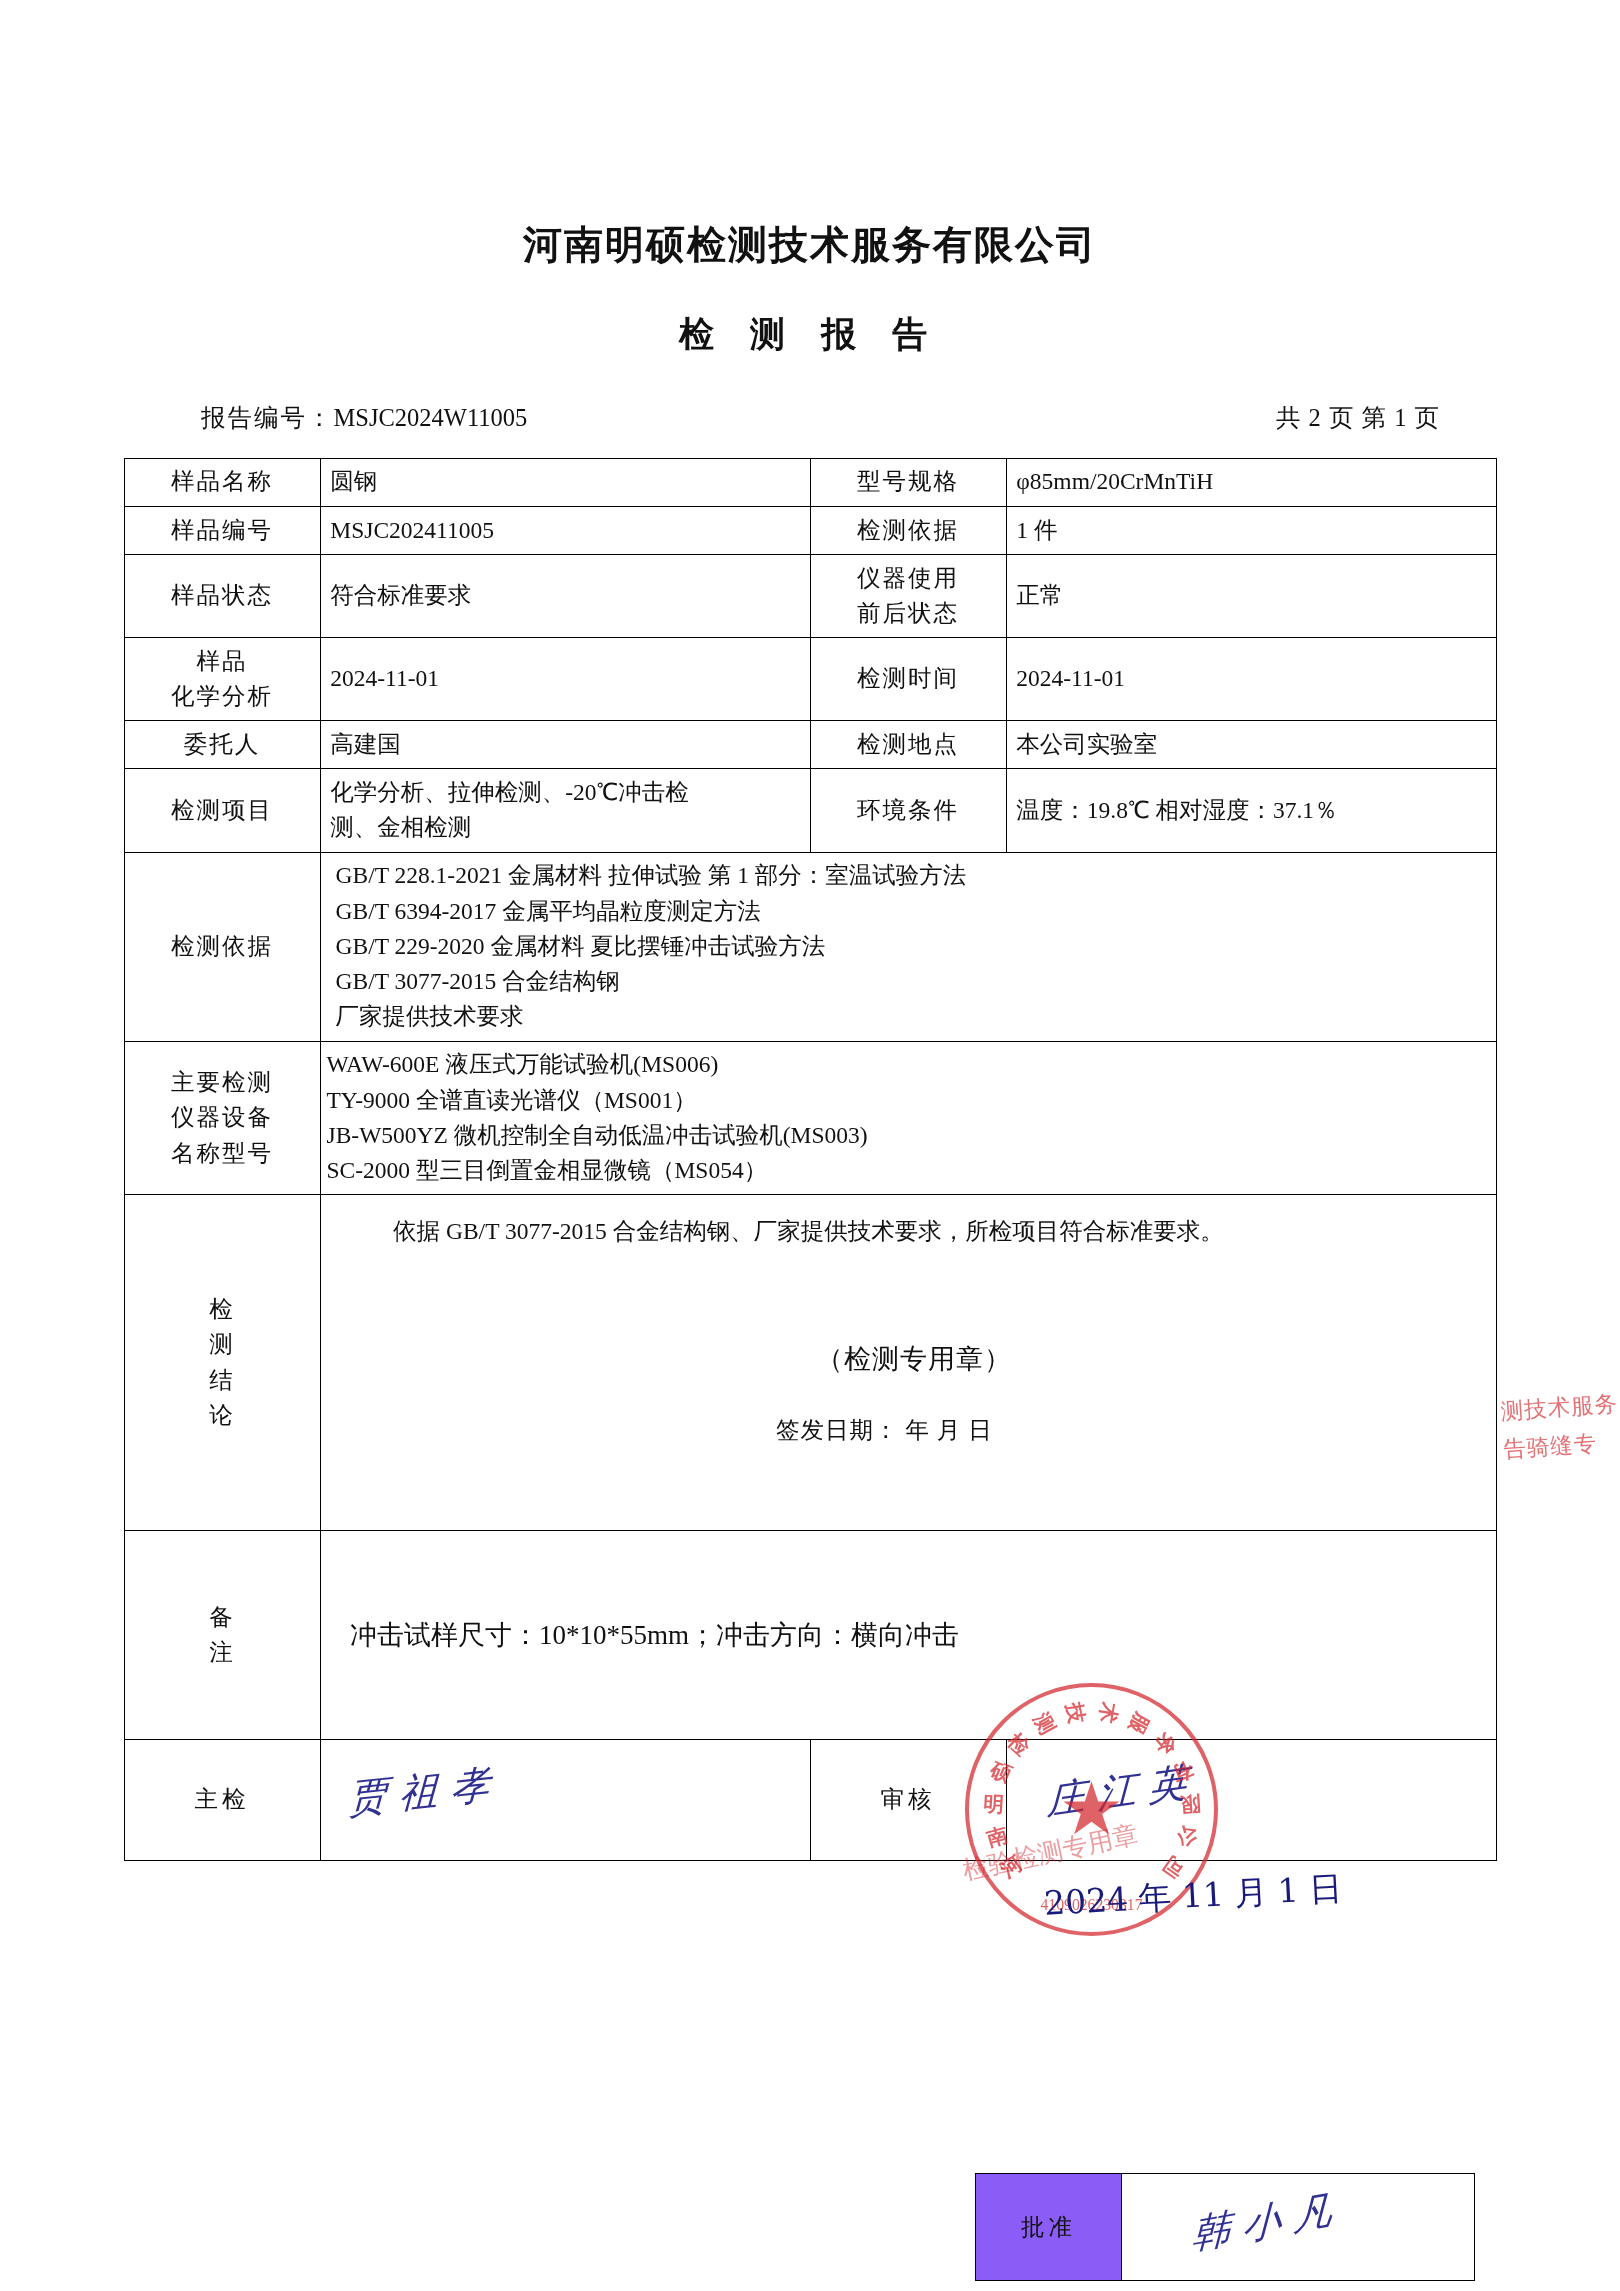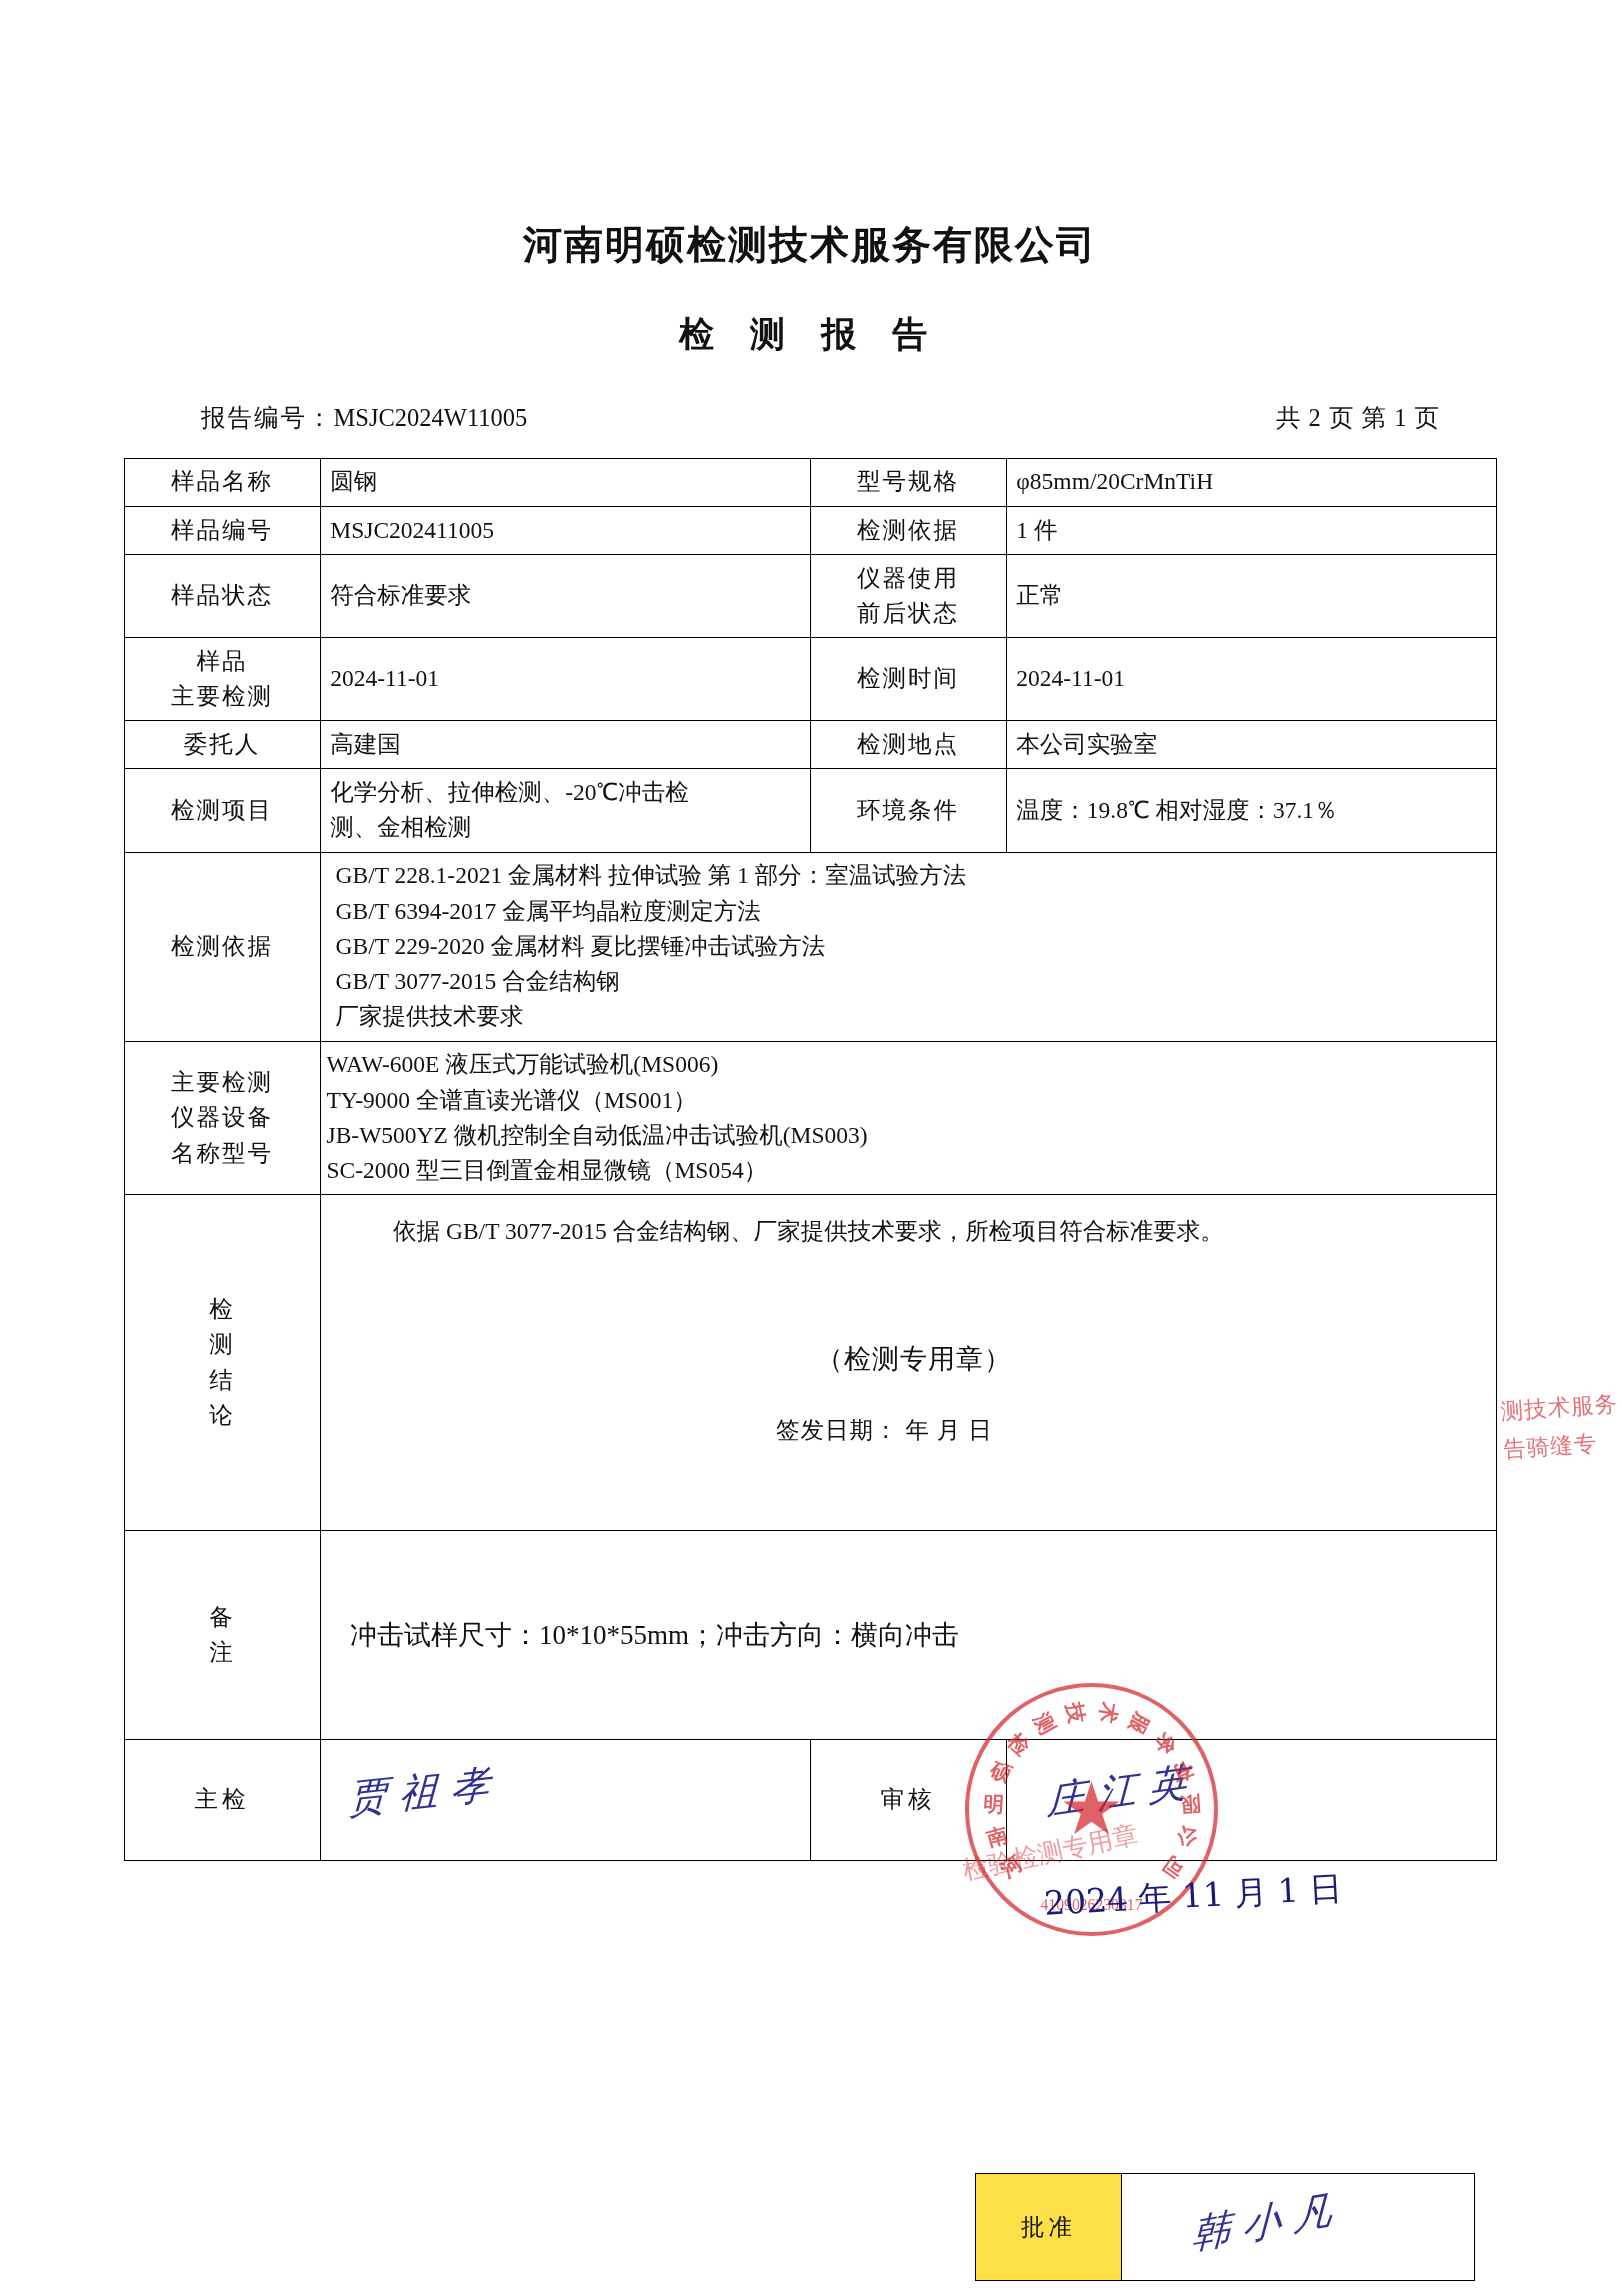--- a/index.html
+++ b/index.html
@@ -268,21 +268,21 @@
       </tr>
       <tr>
         <td class="lbl">样品状态</td>
         <td class="val">符合标准要求</td>
         <td class="lbl cell-multiline">仪器使用
 前后状态</td>
         <td class="val">正常</td>
       </tr>
       <tr>
         <td class="lbl cell-multiline">样品
-主要检测</td>
+化学分析</td>
         <td class="val">2024-11-01</td>
         <td class="lbl">检测时间</td>
         <td class="val">2024-11-01</td>
       </tr>
       <tr>
         <td class="lbl">委托人</td>
         <td class="val">高建国</td>
         <td class="lbl">检测地点</td>
         <td class="val">本公司实验室</td>
       </tr>
@@ -355,21 +355,21 @@
         <td style="border:none;"></td>
         <td style="border:none;"></td>
       </tr>
     </tbody>
   </table>
 
   <div style="position:absolute; left:1122px; top:1955px; width:353px; height:108px; border:1.5px solid #000; border-left:none; box-sizing:border-box;">
     <span class="handwriting c" style="left:69px; top:21.6px;">韩 小 凡</span>
   </div>
   <div style="position:absolute; left:1122px; top:1955px; width:0; height:0;"></div>
-  <div style="position:absolute; left:975px; top:1955px; width:147px; height:108px; border:1.5px solid #000; box-sizing:border-box; display:flex; align-items:center; justify-content:center; font-size:23.5px; letter-spacing:3.9px; background:#fde047;">批准</div>
+  <div style="position:absolute; left:975px; top:1955px; width:147px; height:108px; border:1.5px solid #000; box-sizing:border-box; display:flex; align-items:center; justify-content:center; font-size:23.5px; letter-spacing:3.9px; background:#8b5cf6;">批准</div>
 
   <div class="seal">
     <div class="star">
         <span>★</span>
       </div>
     <div class="seal-top-text">
         <span class="arc-char" style="transform: rotate(-125deg) translate(0px, -98px) rotate(90deg) translate(-50%, -50%);">河</span>
         <span class="arc-char" style="transform: rotate(-105.769deg) translate(0px, -98px) rotate(90deg) translate(-50%, -50%);">南</span>
         <span class="arc-char" style="transform: rotate(-86.5385deg) translate(0px, -98px) rotate(90deg) translate(-50%, -50%);">明</span>
         <span class="arc-char" style="transform: rotate(-67.3077deg) translate(0px, -98px) rotate(90deg) translate(-50%, -50%);">硕</span>

